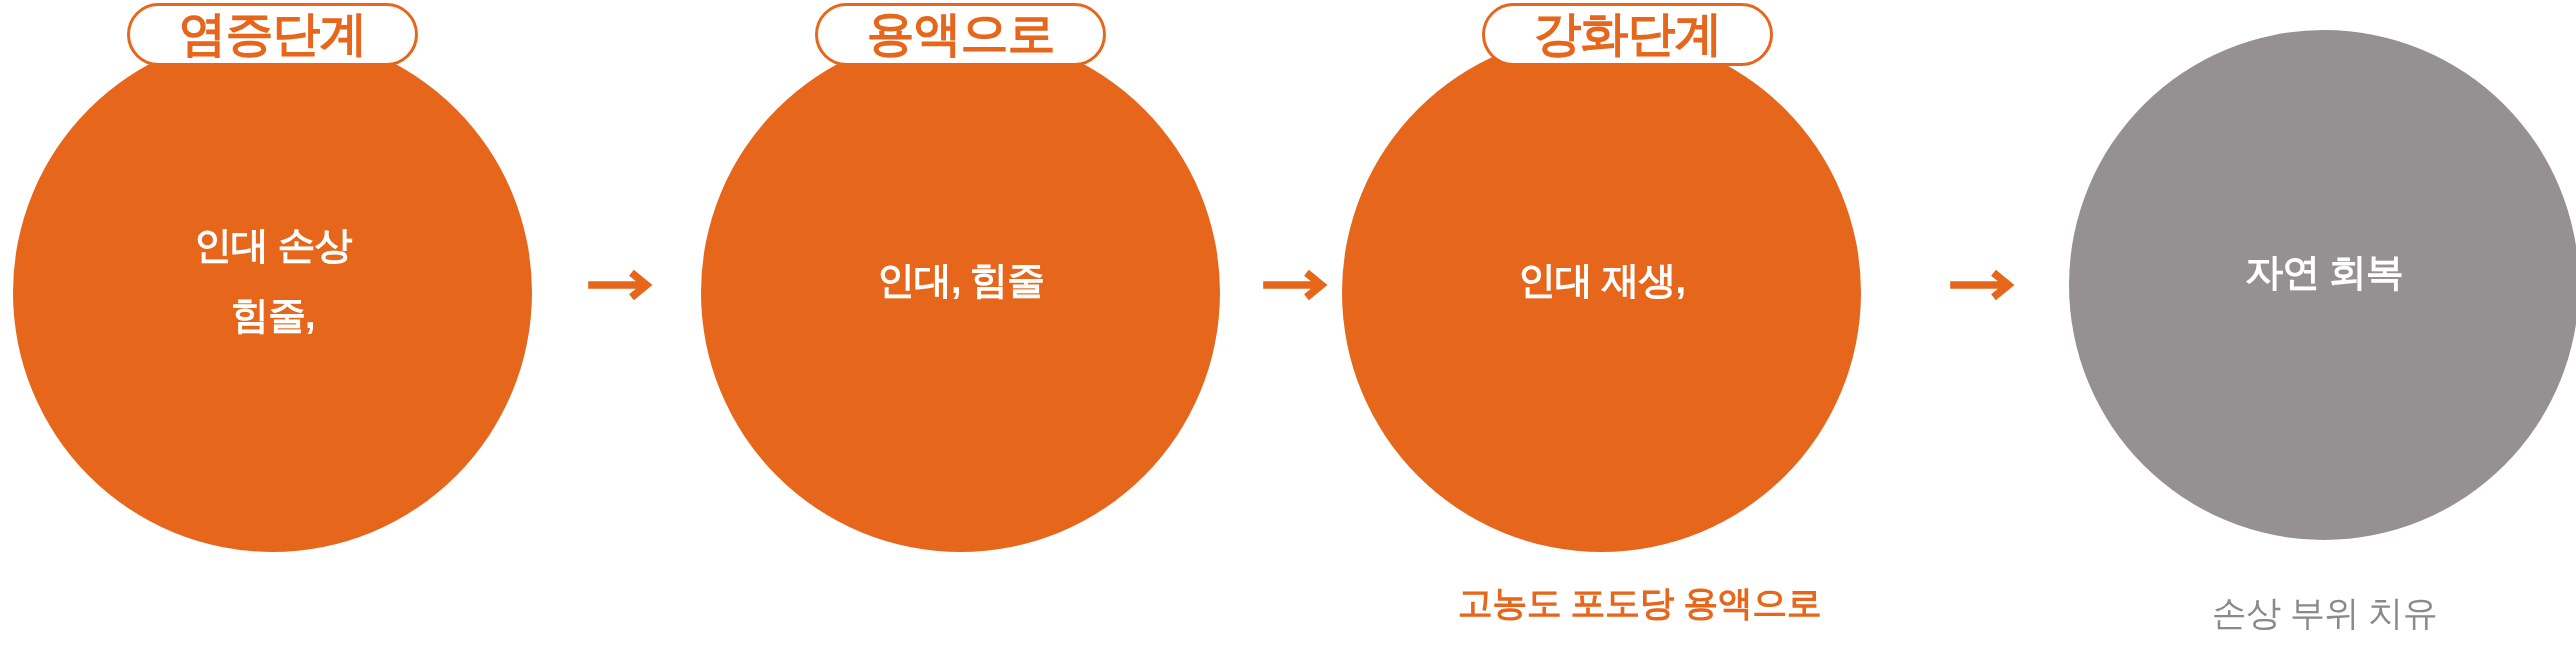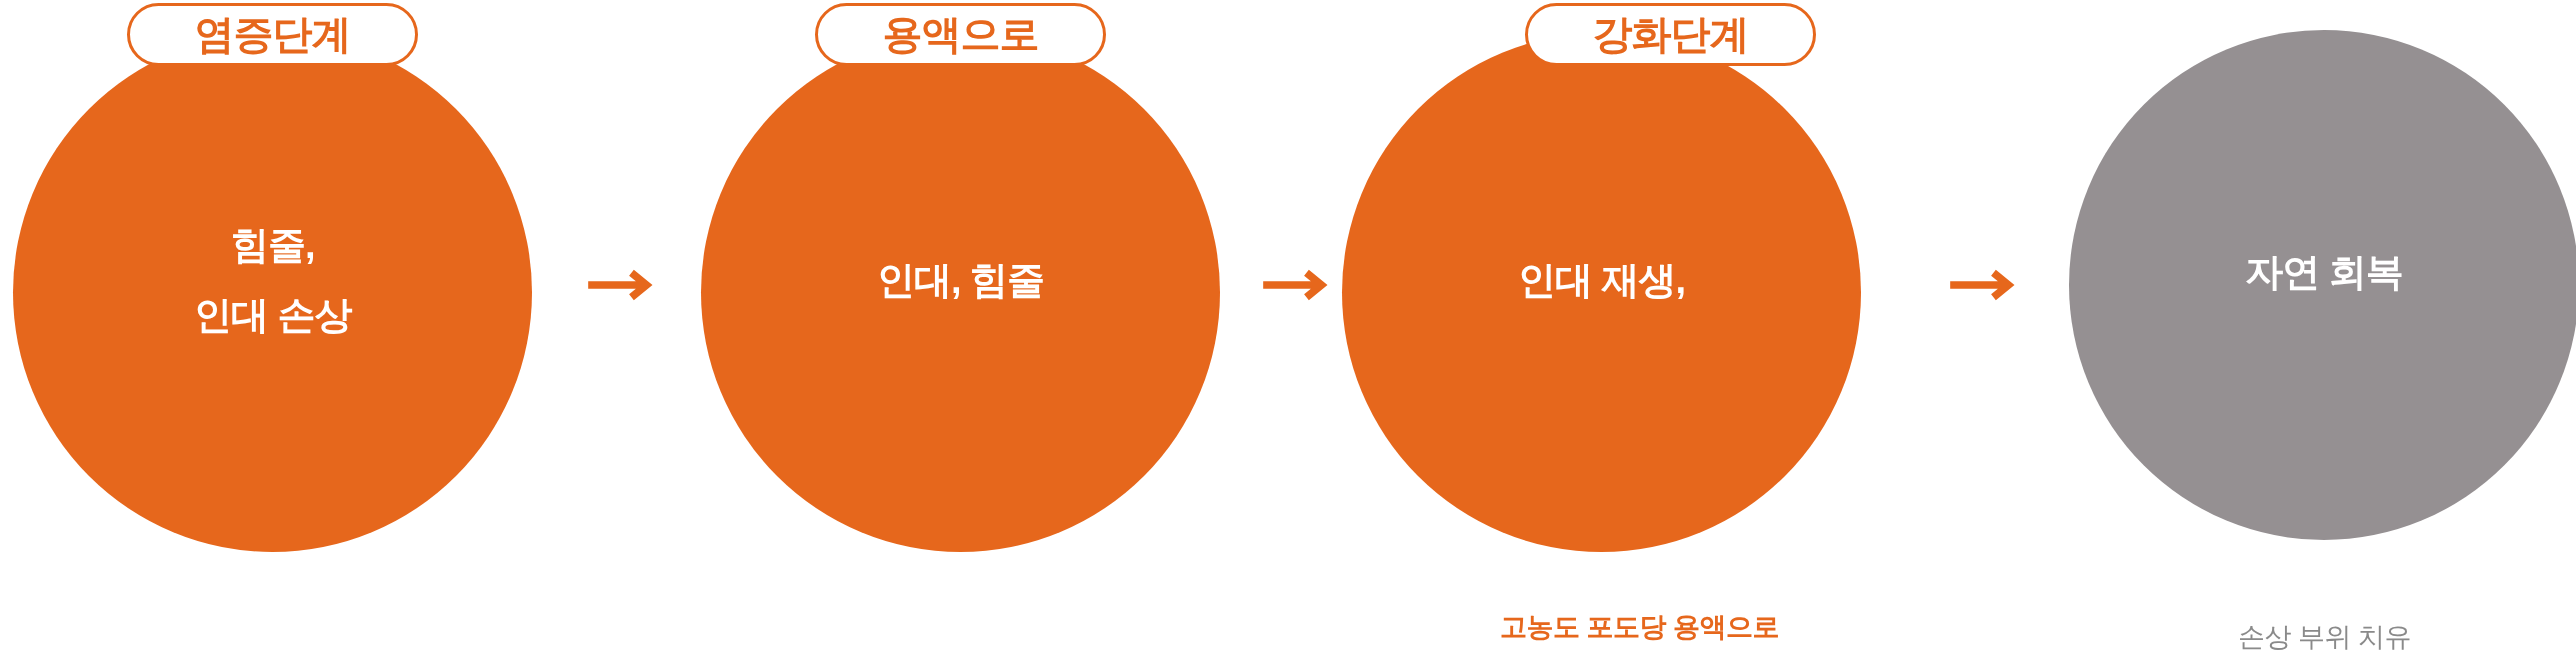--- a/index.html
+++ b/index.html
@@ -53,61 +53,60 @@
     top: 2.9px;
     width: 291px;
     height: 63px;
     background: var(--white);
     border: 3.8px solid var(--orange);
     border-radius: 38px;
     display: flex;
     align-items: center;
     justify-content: center;
     color: var(--orange);
-    font-size: 40px;
+    font-size: 48px;
     font-weight: 700;
     letter-spacing: -1px;
     z-index: 2;
   }
   .arrow {
     position: absolute;
     top: 269px;
     width: 74px;
     height: 32px;
   }
   .arrow svg { display: block; }
   .caption {
     position: absolute;
     width: 609px;
     text-align: center;
-    font-size: 27px;
+    font-size: 35px;
     line-height: 36px;
     letter-spacing: -0.5px;
-    margin-top: 24px;
   }
   .caption.orange-caption {
     top: 585px;
     color: var(--orange);
     font-weight: 700;
   }
   .caption.gray-caption {
     top: 595px;
     color: var(--caption-gray);
     font-weight: 400;
   }
 </style>
 </head>
 <body>
 
 <div class="canvas">
 
   <div class="circle" style="left:13.3px">
     <div class="circle-text">
+      <div>인대 손상</div>
       <div>힘줄,</div>
-      <div>인대 손상</div>
     </div>
   </div>
   <div class="badge" style="left:127px">염증단계</div>
 
   <div class="arrow" style="left:586px">
     <svg width="74" height="32" viewBox="0 0 78 34">
       <path d="M2 17 H62 M48 4 L64 17 L48 30" stroke="var(--orange)" stroke-width="8" fill="none"></path>
     </svg>
   </div>
 
@@ -122,21 +121,21 @@
     <svg width="74" height="32" viewBox="0 0 78 34">
       <path d="M2 17 H62 M48 4 L64 17 L48 30" stroke="var(--orange)" stroke-width="8" fill="none"></path>
     </svg>
   </div>
 
   <div class="circle" style="left:1342px">
     <div class="circle-text">
       <div>인대 재생,</div>
     </div>
   </div>
-  <div class="badge" style="left:1525px">강화단계</div>
+  <div class="badge" style="left:1482px">강화단계</div>
   <div class="caption orange-caption" style="left:1335px">
     <div>고농도 포도당 용액으로</div>
   </div>
 
   <div class="arrow" style="left:1948px">
     <svg width="74" height="32" viewBox="0 0 78 34">
       <path d="M2 17 H62 M48 4 L64 17 L48 30" stroke="var(--orange)" stroke-width="8" fill="none"></path>
     </svg>
   </div>
 

